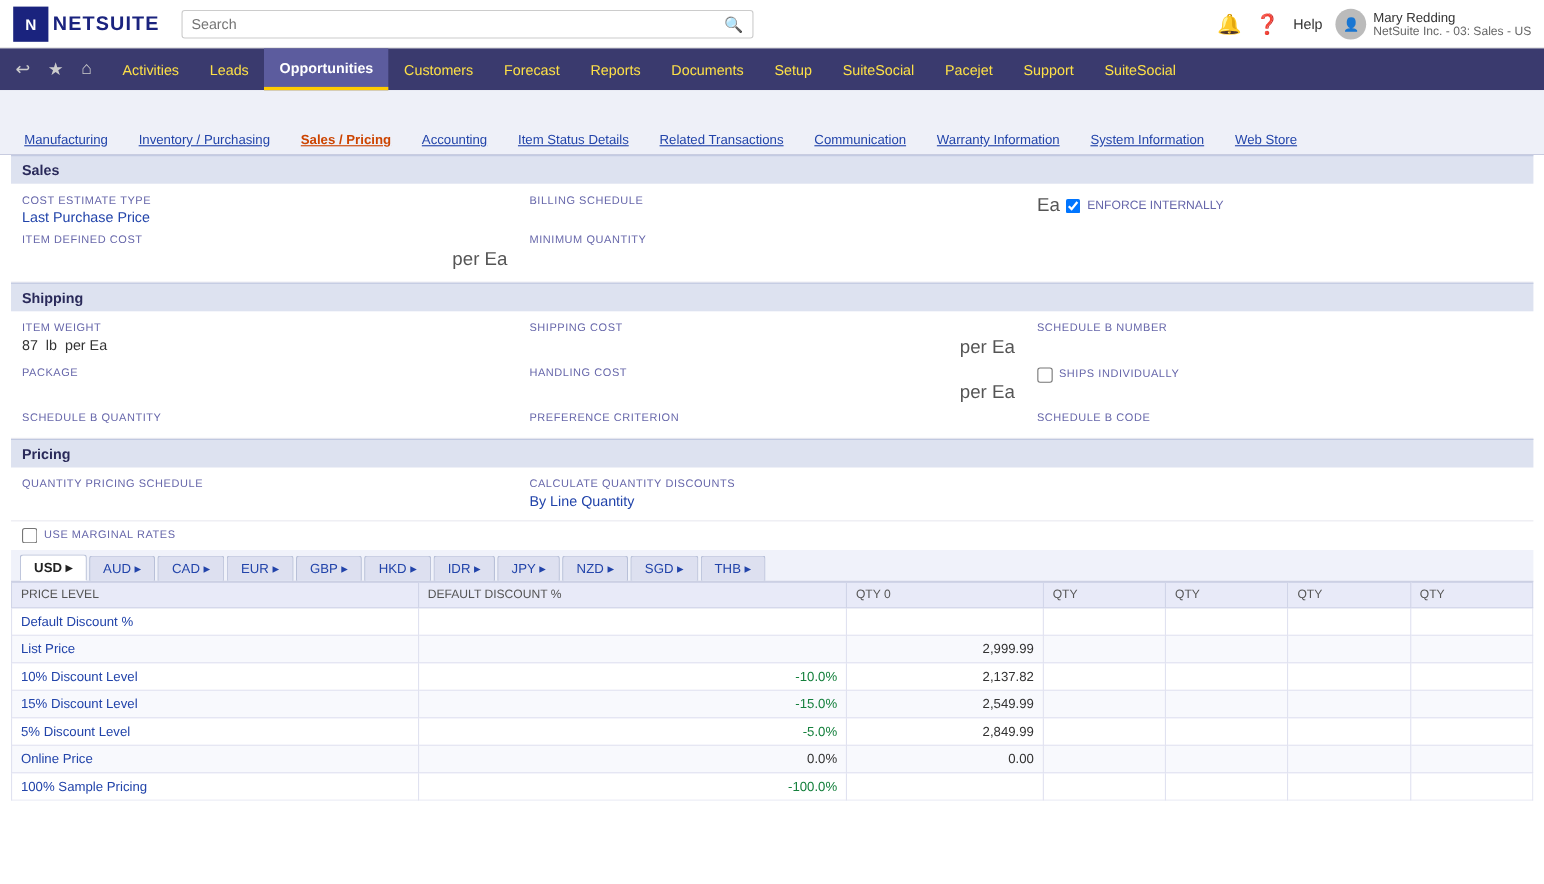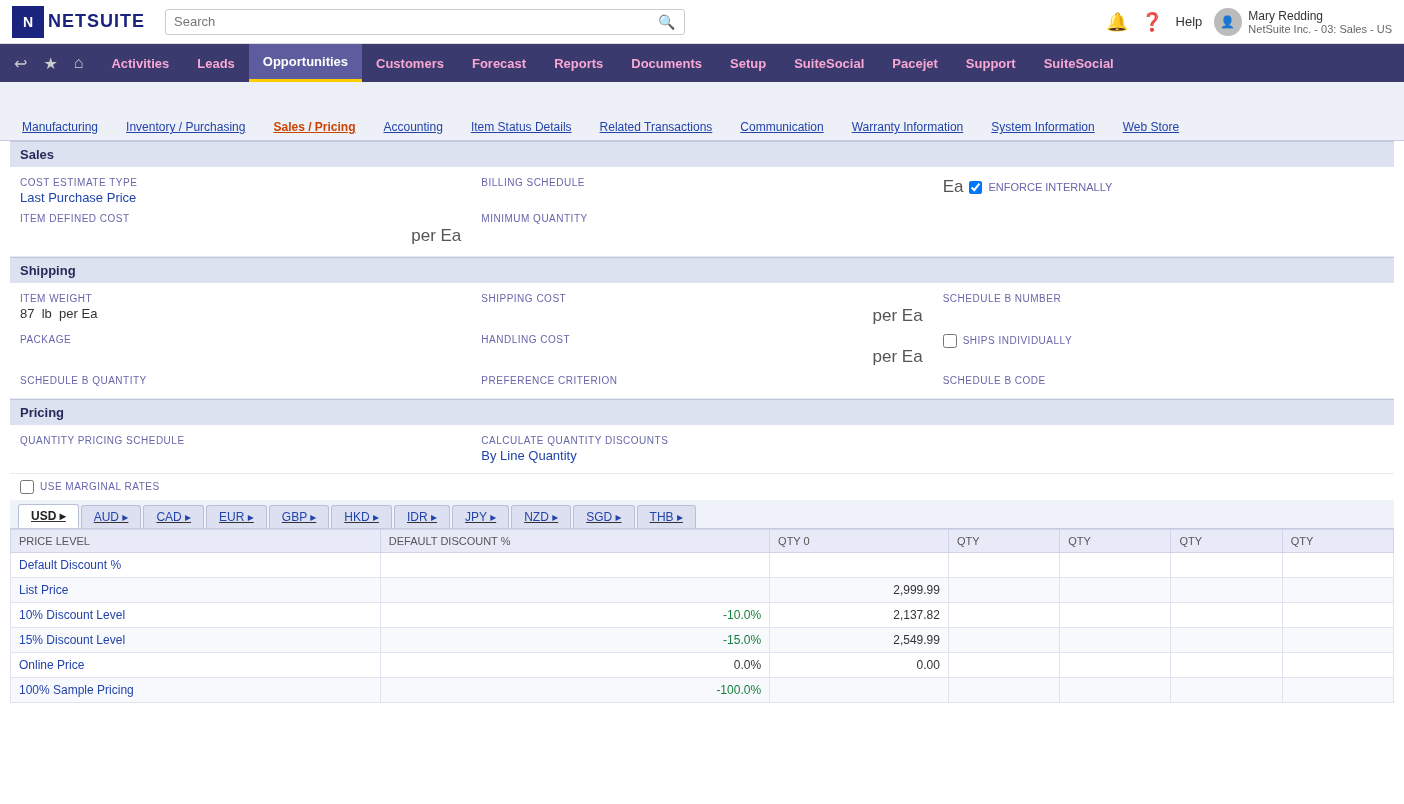--- a/index.html
+++ b/index.html
@@ -57,22 +57,22 @@
       padding: 0 8px;
       height: 38px;
     }
     .nav-icons { display: flex; align-items: center; gap: 4px; margin-right: 8px; }
     .nav-icon-btn {
       color: #ccc; background: none; border: none; cursor: pointer;
       font-size: 16px; padding: 4px 6px; border-radius: 3px;
     }
     .nav-items { display: flex; align-items: stretch; }
     .nav-item {
-      color: #f9a8d4; padding: 0 14px; cursor: pointer; font-size: 13px;
-      display: flex; align-items: center; height: 38px; white-space: nowrap; font-weight: bold;
+      color: #fde047; padding: 0 14px; cursor: pointer; font-size: 13px;
+      display: flex; align-items: center; height: 38px; white-space: nowrap;
     }
     .nav-item.active { background: #5c5c9e; color: #fff; font-weight: bold; border-bottom: 3px solid #ffcc00; }
 
     
     .sub-nav {
       display: flex;
       background: #eef0f8;
       border-bottom: 1px solid #c8cce0;
       padding: 0 8px;
       overflow-x: auto;
@@ -123,21 +123,20 @@
     }
     .cb-row input[type=checkbox] { width: 14px; height: 14px; }
 
     
     .pricing-tabs {
       display: flex; align-items: center;
       background: #f0f2fa;
       border-bottom: 1px solid #c8cce0;
       padding: 4px 8px 0;
       gap: 2px;
-      text-decoration: underline;
     }
     .pricing-tab {
       padding: 4px 12px; font-size: 12px; color: #2244aa;
       cursor: pointer; background: #dde0f0; border: 1px solid #b8c0d8;
       border-bottom: none; border-radius: 3px 3px 0 0;
     }
     .pricing-tab.active { background: #fff; color: #222; font-weight: bold; border-bottom: 1px solid #fff; }
 
     
     .price-table {
@@ -388,20 +387,29 @@
             <tr>
               <td class="link">15% Discount Level</td>
               <td class="neg">-15.0%</td>
               <td class="num">2,549.99</td>
               <td class="num"></td>
               <td class="num"></td>
               <td class="num"></td>
               <td class="num"></td>
             </tr>
             <tr>
+              <td class="link">5% Discount Level</td>
+              <td class="neg">-5.0%</td>
+              <td class="num">2,849.99</td>
+              <td class="num"></td>
+              <td class="num"></td>
+              <td class="num"></td>
+              <td class="num"></td>
+            </tr>
+            <tr>
               <td class="link">Online Price</td>
               <td class="num">0.0%</td>
               <td class="num">0.00</td>
               <td class="num"></td>
               <td class="num"></td>
               <td class="num"></td>
               <td class="num"></td>
             </tr>
             <tr>
               <td class="link">100% Sample Pricing</td>

